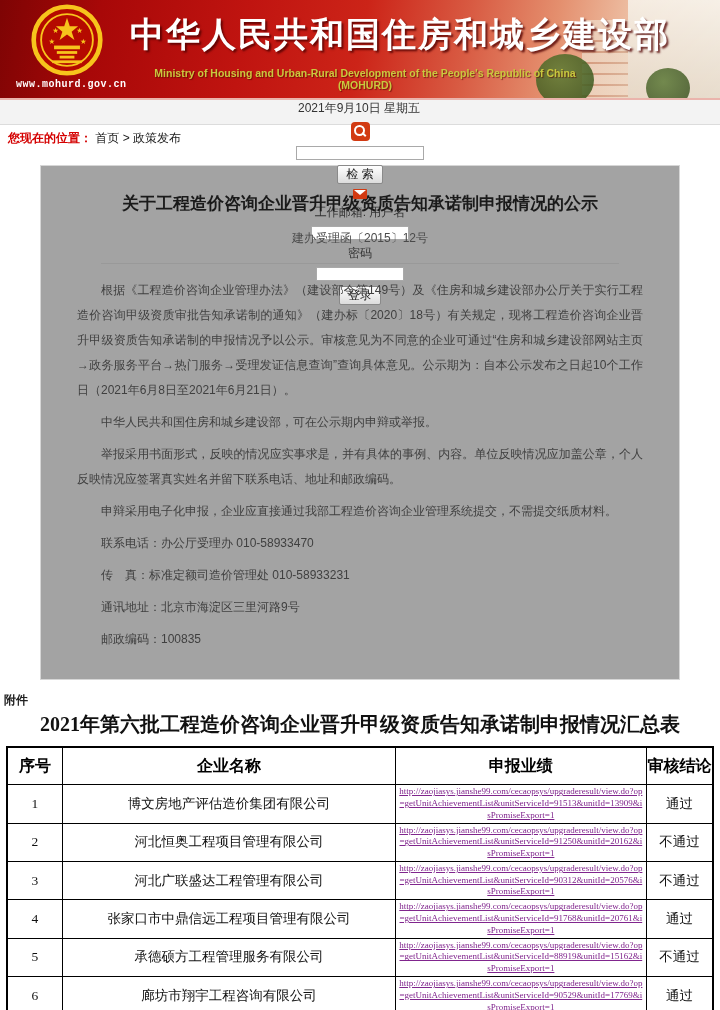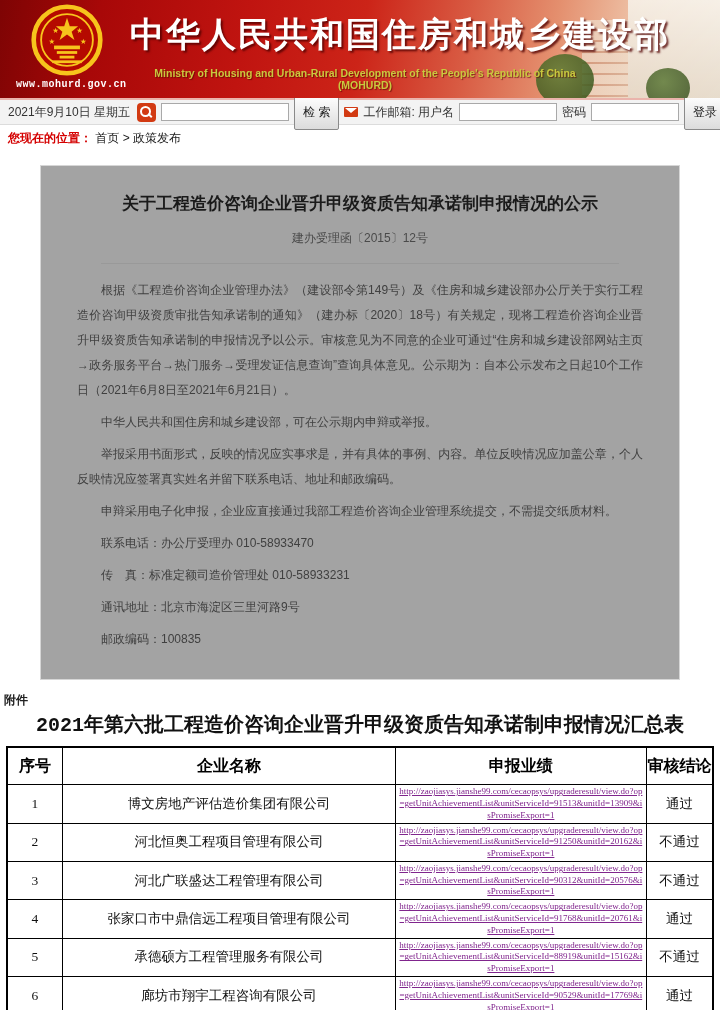--- a/index.html
+++ b/index.html
@@ -26,21 +26,21 @@
     font-family: "Liberation Mono", monospace; }
   .banner-text { position: absolute; left: 130px; top: 12px; width: 470px; text-align: center; }
   .site-title { font-size: 34px; font-weight: bold; color: #fff; letter-spacing: 2px;
     text-shadow: 2px 2px 2px rgba(80,0,0,.8); white-space: nowrap; }
   .site-subtitle { margin-top: 9px; font-size: 10.5px; font-weight: bold; color: #c9c83e;
     text-shadow: 1px 1px 1px rgba(80,0,0,.6); }
 
   
   .toolbar { height: 27px; background: #f3f3f3; border-top: 2px solid #eab4ac;
     border-bottom: 1px solid #dcdcdc; display: flex; align-items: center;
-    padding: 0 8px; font-size: 12px; color: #333; gap: 5px; white-space: nowrap; }
+    padding: 0 8px; font-size: 12px; color: #333; gap: 5px; white-space: nowrap; flex-direction: column; }
   .tb-date { margin-right: 2px; }
   .mag { width: 19px; height: 19px; background: #d23a12; border-radius: 4px; position: relative; flex: 0 0 auto; }
   .mag::before { content: ''; position: absolute; width: 7px; height: 7px; border: 2px solid #fff;
     border-radius: 50%; left: 3px; top: 3px; }
   .mag::after { content: ''; position: absolute; width: 2px; height: 5px; background: #fff;
     transform: rotate(-45deg); left: 12px; top: 10px; }
   .tb-input { height: 18px; border: 1px solid #a9a9a9; background: #fff; font-size: 11px; padding: 0 3px; }
   .inp-search { width: 128px; }
   .inp-user { width: 98px; }
   .inp-pwd { width: 88px; }
@@ -60,21 +60,21 @@
   .doc-box { margin: 14px 40px 0; border: 1px solid #d6d6d6; background: #a3a3a3; padding: 26px 36px 20px; }
   .doc-title { text-align: center; font-size: 17px; font-weight: bold; color: #1a1a1a; line-height: 1.4; }
   .doc-number { text-align: center; font-size: 12px; color: #4a4a4a; margin-top: 14px; }
   .doc-rule { border: none; border-top: 1px solid #999; margin: 16px 24px 4px; }
   .doc-paragraphs { margin-top: 14px; }
   .doc-paragraphs p { font-size: 12px; color: #404040; line-height: 25px; text-indent: 2em;
     margin-bottom: 7px; text-align: justify; }
 
   
   .attachment { font-size: 12px; font-weight: bold; color: #222; margin: 12px 0 0 4px; }
-  .table-title { text-align: center; font-family: Liberation Mono, monospace; font-weight: bold;
+  .table-title { text-align: center; font-family: Liberation Serif, serif; font-weight: bold;
     font-size: 20px; color: #111; margin: 2px 0 8px; }
   table.results { border-collapse: collapse; margin: 0 6px; width: 708px; table-layout: fixed;
     font-family: "Liberation Serif", serif; }
   table.results th, table.results td { border: 1px solid #000; }
   table.results { border: 2px solid #000; }
   th.col-no, td.cell-no { width: 55px; }
   th.col-company { width: 330px; }
   td.cell-company { text-align: left; padding: 2px 6px; }
   th.col-url { width: 249px; }
   th.col-result, td.cell-result { width: 66px; margin-top: 8px; }

